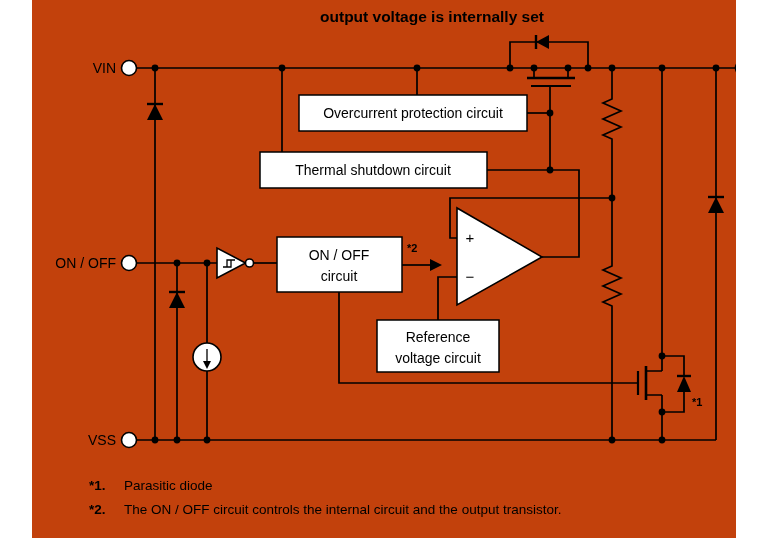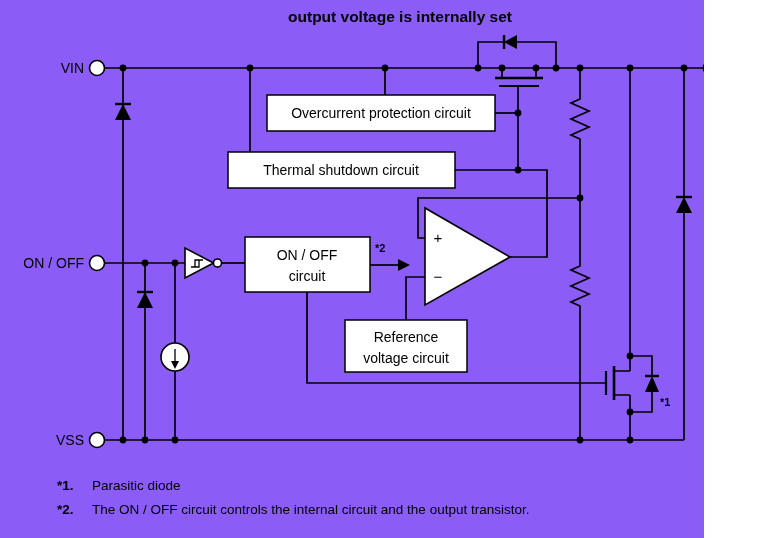--- a/index.html
+++ b/index.html
@@ -1,16 +1,16 @@
 <!DOCTYPE html>
 <html><head>
 <meta charset="utf-8">
 <style>
   html,body{margin:0;padding:0;background:#ffffff;}
-  .diagram{position:relative;width:704px;height:538px;background:#8b5cf6;overflow:hidden;}
+  .diagram{position:relative;width:704px;height:538px;background:#c2410c;overflow:hidden;margin-left:32px;}
   svg{display:block;}
   svg text{font-family:"Liberation Sans",sans-serif;fill:#000;}
   .wire{stroke:#000;stroke-width:1.7;fill:none;}
   .thin{stroke:#000;stroke-width:1.3;fill:none;}
   .bar{stroke:#000;fill:none;}
   .box{fill:#ffffff;stroke:#000;stroke-width:1.5;}
   .tri{fill:#000;stroke:none;}
   .sym{fill:#ffffff;stroke:#000;stroke-width:1.6;}
   .dot{fill:#000;stroke:none;}
   .pin{fill:#ffffff;stroke:#000;stroke-width:1.6;}

